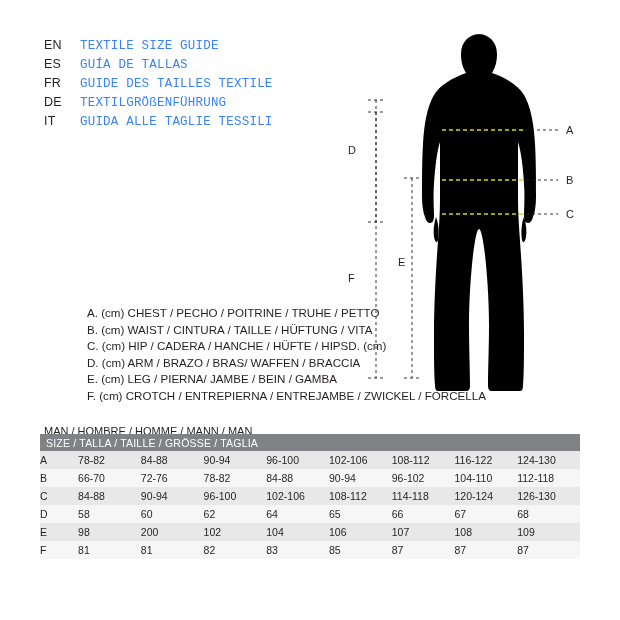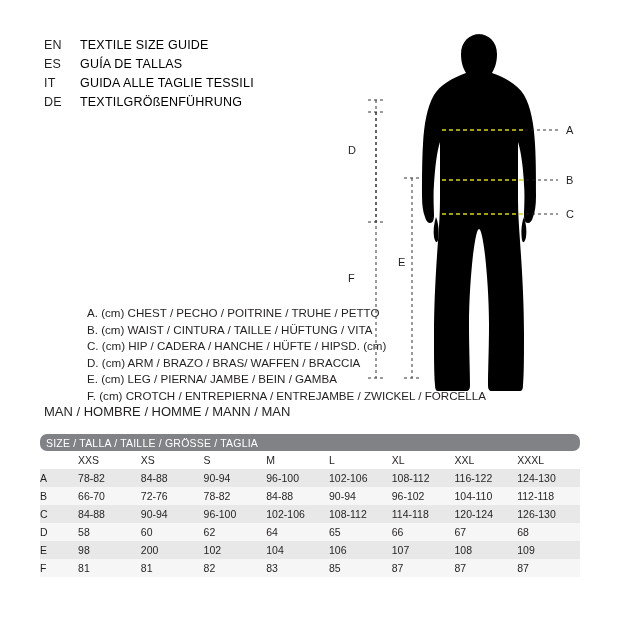--- a/index.html
+++ b/index.html
@@ -35,42 +35,43 @@
     height: 19px;
     font-size: 12.5px;
     letter-spacing: .2px;
   }
   .lang-code {
     width: 36px;
     flex: 0 0 36px;
     color: #231f20;
   }
   .lang-text {
-    color: #000000;
+    color: #3b82f6;
+    font-family: Liberation Mono, monospace;
   }
 
   
   .legend {
     position: absolute;
     left: 44px;
     top: 305px;
     width: 400px;
     margin-left: 43px;
   }
   .legend-row {
     font-size: 11.6px;
     line-height: 16.6px;
     color: #231f20;
     white-space: nowrap;
   }
   .legend-man {
     position: absolute;
     left: 44px;
-    top: 404px;
-    font-size: 13px;
+    top: 425px;
+    font-size: 11px;
     color: #231f20;
   }
 
   
   .figure-area {
     position: absolute;
     left: 330px;
     top: 22px;
     width: 280px;
     height: 400px;
@@ -95,21 +96,20 @@
   .hdr-row {
     background: #808285;
     color: #ffffff;
     height: 17px;
   }
   .hdr-row th.hdr-title {
     padding-left: 6px;
     font-size: 10.5px;
     letter-spacing: .2px;
     color: #ffffff;
-    border-radius: 7px;
   }
   .col-row {
     height: 18px;
     background: #ffffff;
   }
   .col-row td {
     font-size: 10.5px;
     color: #231f20;
   }
   .body-row { height: 18px; }
@@ -137,26 +137,30 @@
   <div class="lang-block">
     <div class="lang-row">
       <span class="lang-code">EN</span>
       <span class="lang-text">TEXTILE SIZE GUIDE</span>
     </div>
     <div class="lang-row">
       <span class="lang-code">ES</span>
       <span class="lang-text">GUÍA DE TALLAS</span>
     </div>
     <div class="lang-row">
+      <span class="lang-code">FR</span>
+      <span class="lang-text">GUIDE DES TAILLES TEXTILE</span>
+    </div>
+    <div class="lang-row">
+      <span class="lang-code">DE</span>
+      <span class="lang-text">TEXTILGRÖßENFÜHRUNG</span>
+    </div>
+    <div class="lang-row">
       <span class="lang-code">IT</span>
       <span class="lang-text">GUIDA ALLE TAGLIE TESSILI</span>
-    </div>
-    <div class="lang-row">
-      <span class="lang-code">DE</span>
-      <span class="lang-text">TEXTILGRÖßENFÜHRUNG</span>
     </div>
   </div>
 
   <div class="legend">
     <div class="legend-row">A. (cm) CHEST / PECHO / POITRINE / TRUHE / PETTO</div>
     <div class="legend-row">B. (cm) WAIST / CINTURA / TAILLE / HÜFTUNG / VITA</div>
     <div class="legend-row">C. (cm) HIP / CADERA / HANCHE / HÜFTE / HIPSD. (cm)</div>
     <div class="legend-row">D. (cm) ARM / BRAZO / BRAS/ WAFFEN / BRACCIA</div>
     <div class="legend-row">E. (cm) LEG / PIERNA/ JAMBE / BEIN / GAMBA</div>
     <div class="legend-row">F. (cm) CROTCH / ENTREPIERNA / ENTREJAMBE / ZWICKEL / FORCELLA</div>
@@ -250,31 +254,20 @@
       </g>
       <text x="18" y="260" font-family="Liberation Sans, sans-serif" font-size="11" fill="#231f20">F</text>
     </svg>
   </div>
 
   <table class="size-table">
     <tbody>
         <tr class="hdr-row">
       <th class="hdr-title" colspan="9">SIZE / TALLA / TAILLE / GRÖSSE / TAGLIA</th>
     </tr>
-    <tr class="col-row">
-      <td class="rowlabel c0"></td>
-      <td class="c1">XXS</td>
-      <td class="c2">XS</td>
-      <td class="c3">S</td>
-      <td class="c4">M</td>
-      <td class="c5">L</td>
-      <td class="c6">XL</td>
-      <td class="c7">XXL</td>
-      <td class="c8">XXXL</td>
-    </tr>
 
     <tr class="body-row odd">
       <td class="rowlabel c0">A</td>
       <td class="c1">78-82</td>
       <td class="c2">84-88</td>
       <td class="c3">90-94</td>
       <td class="c4">96-100</td>
       <td class="c5">102-106</td>
       <td class="c6">108-112</td>
       <td class="c7">116-122</td>

